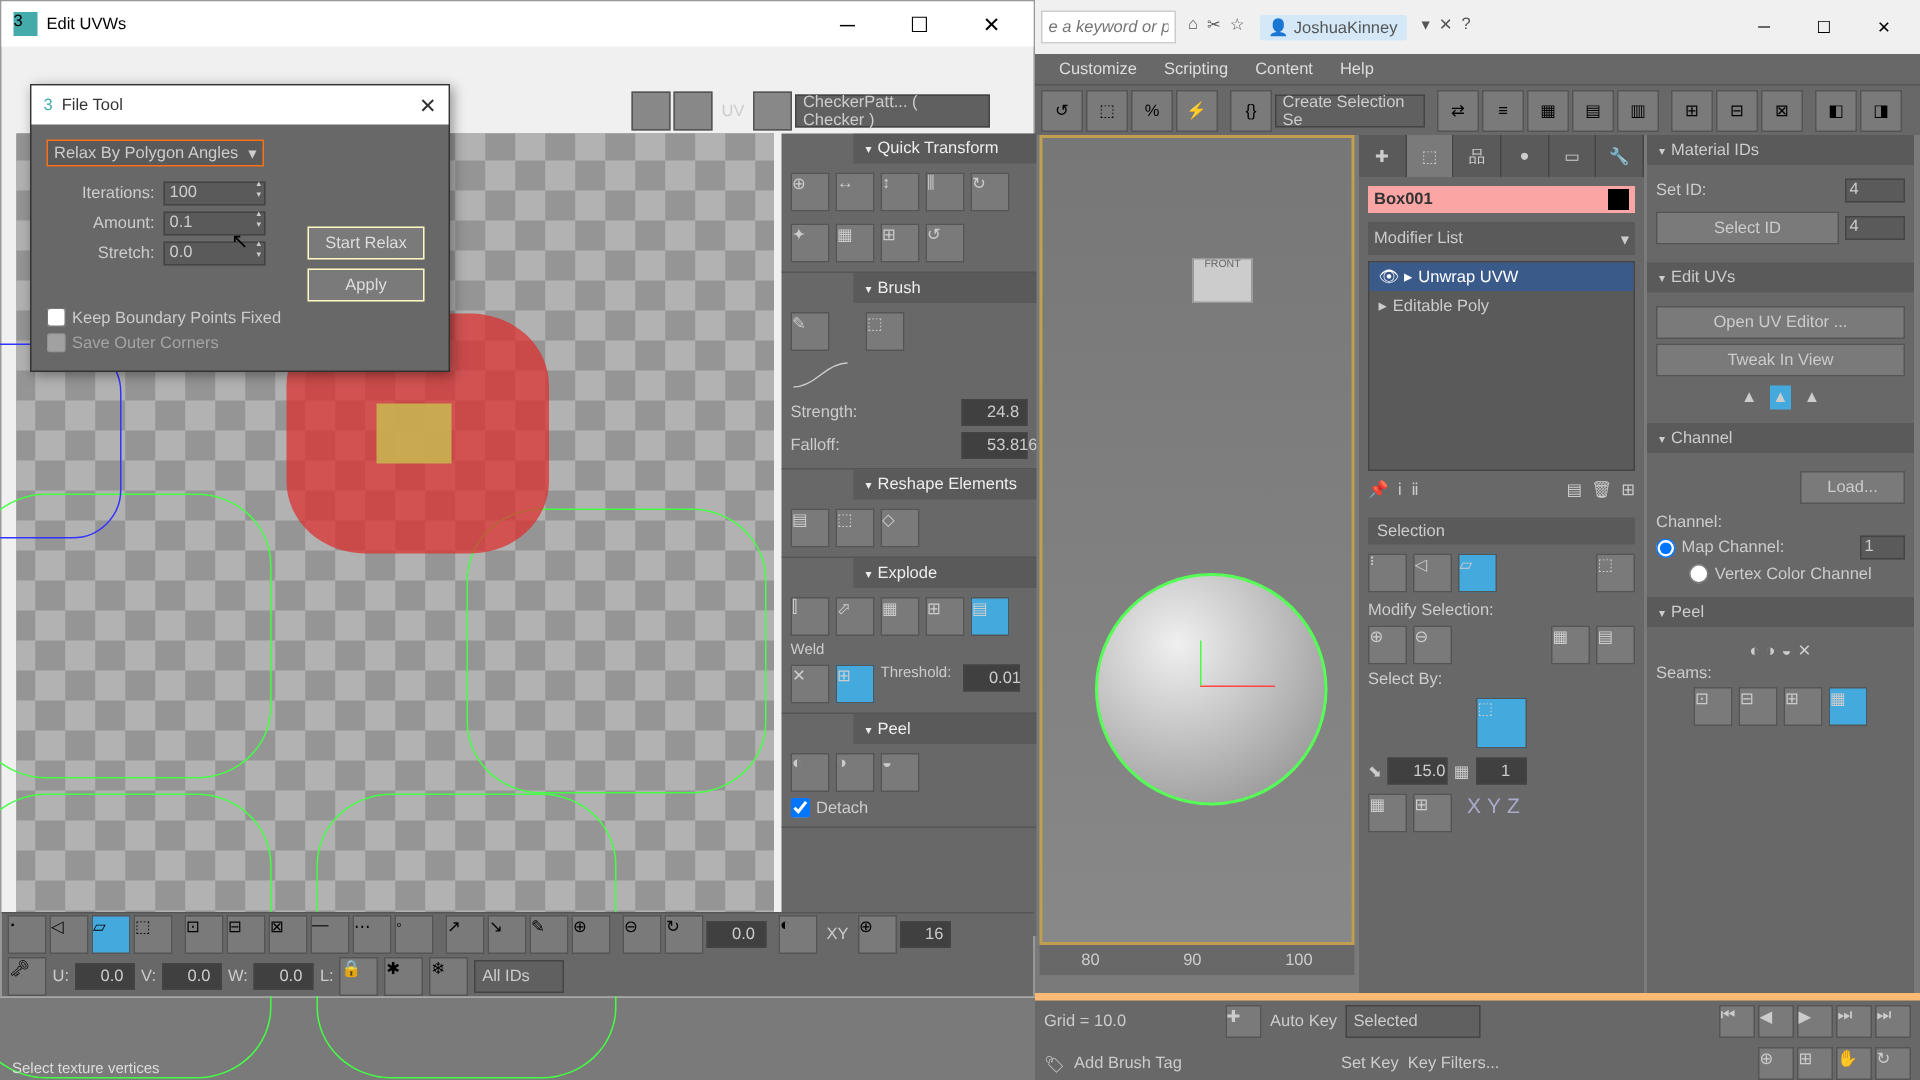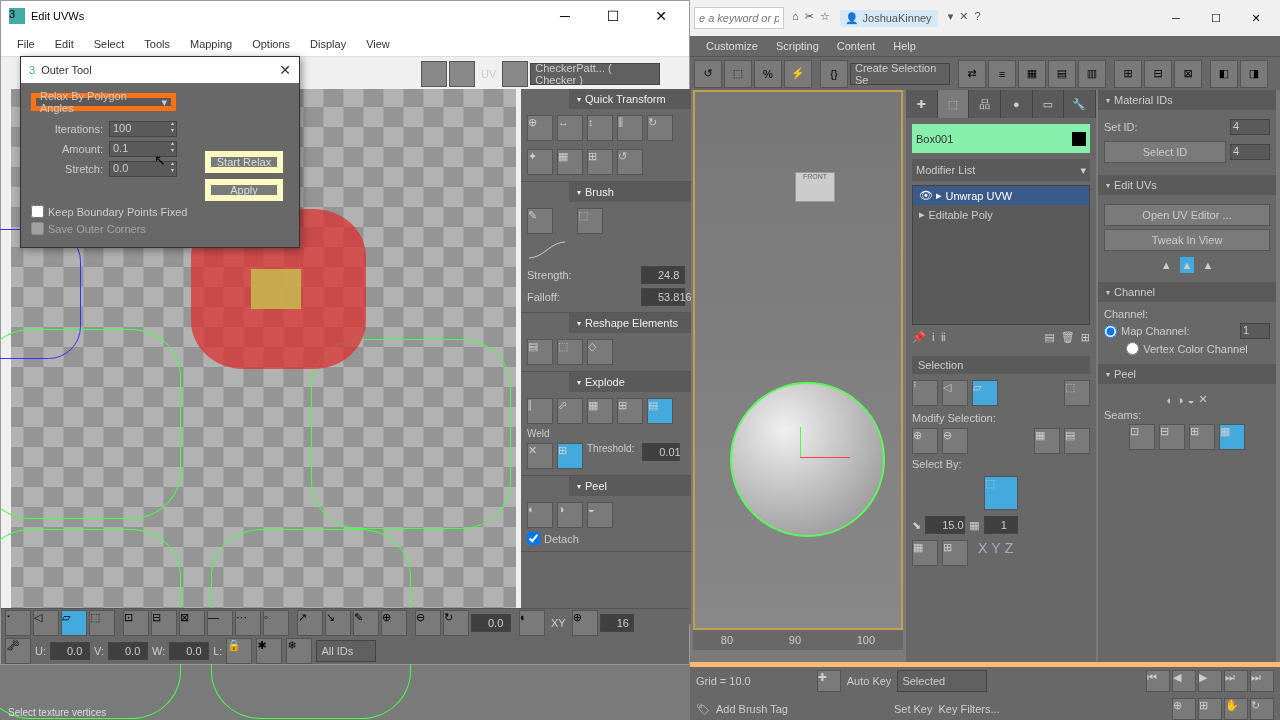--- a/index.html
+++ b/index.html
@@ -57,39 +57,39 @@
 
 .uvw-bottom { position: absolute; bottom: 0; left: 0; right: 0; height: 56px; background: #686868; border-top: 1px solid #555; }
 .uvw-bottom-row1 { height: 28px; display: flex; align-items: center; gap: 2px; padding: 0 4px; }
 .uvw-bottom-row2 { height: 28px; display: flex; align-items: center; gap: 4px; padding: 0 4px; }
 
 
 .relax-dialog { position: absolute; top: 56px; left: 20px; width: 280px; height: 192px; background: #686868; border: 1px solid #333; box-shadow: 2px 2px 8px rgba(0,0,0,0.4); z-index: 100; }
 .relax-title { height: 26px; background: #fff; display: flex; align-items: center; padding: 0 8px; color: #333; }
 .relax-title .close { margin-left: auto; cursor: pointer; font-size: 14px; }
 .relax-body { padding: 10px; color: #ccc; }
-.relax-dropdown { width: 145px; height: 18px; background: #5a5a5a; border: 5px solid #f97316; display: flex; align-items: center; padding: 0 4px; margin-bottom: 10px; }
+.relax-dropdown { width: 145px; height: 18px; background: #5a5a5a; border: 1px solid #f97316; display: flex; align-items: center; padding: 0 4px; margin-bottom: 10px; }
 .relax-row { display: flex; align-items: center; margin-bottom: 4px; }
 .relax-row label { width: 72px; text-align: right; margin-right: 6px; font-size: 11px; }
 .relax-row .spinner { width: 68px; height: 16px; background: #5a5a5a; border: 1px solid #444; padding: 0 3px; position: relative; }
 .relax-row .spinner::after { content: '▴\A▾'; white-space: pre; position: absolute; right: 2px; top: -2px; font-size: 6px; line-height: 7px; }
-.relax-btn { width: 78px; height: 22px; background: #7a7a7a; border: 6px solid #fef9c3; color: #ddd; display: flex; align-items: center; justify-content: center; cursor: pointer; }
+.relax-btn { width: 78px; height: 22px; background: #7a7a7a; border: 1px solid #fef9c3; color: #ddd; display: flex; align-items: center; justify-content: center; cursor: pointer; }
 .relax-check { display: flex; align-items: center; margin-top: 4px; font-size: 11px; }
 .relax-check input { margin-right: 4px; }
 
 
 .viewport3d { position: absolute; top: 90px; left: 693px; width: 210px; height: 540px; background: linear-gradient(#777, #888); border: 2px solid #c0a050; }
 .sphere { position: absolute; top: 290px; left: 35px; width: 155px; height: 155px; border-radius: 50%; background: radial-gradient(circle at 35% 30%, #f0f0f0, #888); border: 2px solid #5f5; }
 .ruler { position: absolute; bottom: 0; left: 0; right: 0; height: 20px; background: #686868; color: #ccc; display: flex; justify-content: space-around; align-items: center; font-size: 10px; }
 
 
 .cmd-panel { position: absolute; top: 90px; left: 906px; width: 190px; bottom: 58px; background: #686868; color: #ccc; }
 .cmd-tabs { height: 28px; display: flex; background: #5a5a5a; }
 .cmd-tabs div { flex: 1; display: flex; align-items: center; justify-content: center; border-right: 1px solid #444; }
-.cmd-name { height: 29px; background: #86efac; color: #333; margin: 6px; padding: 0 4px; display: flex; align-items: center; }
+.cmd-name { height: 18px; background: #fca5a5; color: #333; margin: 6px; padding: 0 4px; display: flex; align-items: center; font-weight: bold; }
 .cmd-modlist { height: 22px; background: #5a5a5a; margin: 0 6px 4px; padding: 0 4px; display: flex; align-items: center; }
 .cmd-stack { margin: 0 6px; border: 1px solid #444; background: #5a5a5a; }
 .cmd-stack-item { padding: 3px 6px; display: flex; align-items: center; gap: 4px; }
 .cmd-stack-item.sel { background: #3a5a8a; color: #fff; }
 .cmd-icons { display: flex; gap: 6px; padding: 6px; }
 .cmd-section { padding: 6px; }
 .cmd-section .hdr { background: #5a5a5a; padding: 3px 6px; margin-bottom: 4px; }
 
 
 .right-panel { position: absolute; top: 90px; left: 1098px; width: 178px; bottom: 58px; background: #686868; color: #ccc; overflow: hidden; }
@@ -253,20 +253,23 @@
     <div class="rp-btn">Open UV Editor ...</div>
     <div class="rp-btn">Tweak In View</div>
     <div class="rp-row" style="justify-content:center;gap:8px;margin-top:6px">
       <span>▲</span>
       <span style="background:#4ad;padding:2px">▲</span>
       <span>▲</span>
     </div>
   </div>
   <div class="rp-header">Channel</div>
   <div class="rp-body">
+    <div class="rp-row">
+        <div class="rp-btn" style="margin-left:auto;width:70px">Load...</div>
+      </div>
     <div>Channel:</div>
     <div class="rp-row">
         <input type="radio" checked="" style="">
         <span>Map Channel:</span>
         <div class="rp-spinner" style="margin-left:auto">1</div>
       </div>
     <div class="rp-row">
         <input type="radio" style="">
         <span>Vertex Color Channel</span>
       </div>
@@ -319,30 +322,20 @@
 
 <div class="uvw-window">
   <div class="uvw-titlebar">
     <div class="icon">3</div>
     <span>Edit UVWs</span>
     <div class="uvw-win-controls">
       <div>─</div>
       <div>☐</div>
       <div>✕</div>
     </div>
-  </div>
-  <div class="uvw-menubar">
-    <span>File</span>
-    <span>Edit</span>
-    <span>Select</span>
-    <span>Tools</span>
-    <span>Mapping</span>
-    <span>Options</span>
-    <span>Display</span>
-    <span>View</span>
   </div>
 
   <div class="uvw-toolbar-row">
     <div class="tb"></div>
     <div class="tb"></div>
     <span style="color:#ccc;margin:0 4px">UV</span>
     <div class="tb"></div>
     <div class="tb-dropdown" style="width:130px">CheckerPatt... ( Checker )</div>
   </div>
 
@@ -471,21 +464,21 @@
       <div class="pbtn">✱</div>
       <div class="pbtn">❄</div>
       <div class="tb-dropdown" style="width:60px">All IDs</div>
     </div>
   </div>
 </div>
 
 <div class="relax-dialog">
   <div class="relax-title">
     <span style="color:#4aa;margin-right:6px">3</span>
-    <span>Outer Tool</span>
+    <span>File Tool</span>
     <span class="close">✕</span>
   </div>
   <div class="relax-body">
     <div class="relax-dropdown">
         <span>Relax By Polygon Angles</span>
         <span style="margin-left:auto">▾</span>
       </div>
     <div style="display:flex">
       <div style="flex:1">
         <div class="relax-row">

